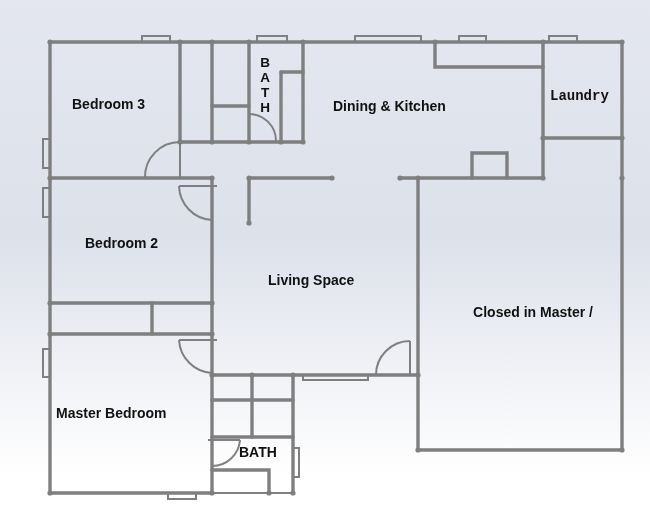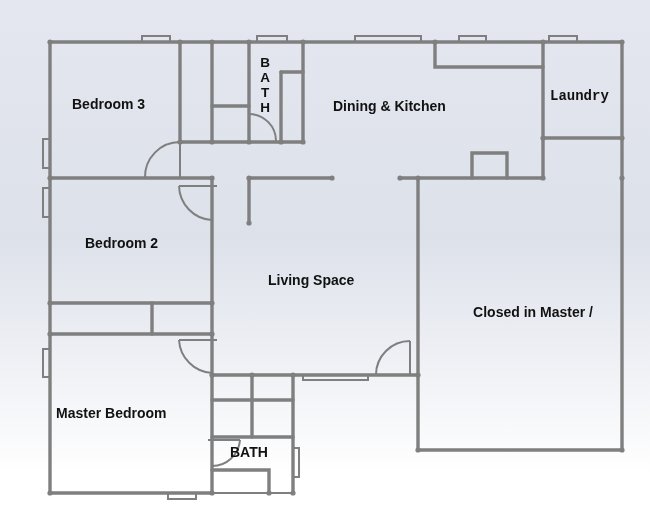--- a/index.html
+++ b/index.html
@@ -148,13 +148,13 @@
   <span>H</span>
 </div>
 <div class="label" style="left:333px;top:96px;">Dining &amp; Kitchen</div>
 <div class="label" style="left:550px;top:86px;font-family:Liberation Mono, monospace;">Laundry</div>
 <div class="label u" style="left:85px;top:233px;text-align:right;">Bedroom 2</div>
 <div class="label" style="left:268px;top:270px;">Living Space</div>
 <div class="label" style="left:440px;top:302px;width:186px;line-height:21px;">
   <div>Closed in Master /</div>
 </div>
 <div class="label u" style="left:56px;top:403px;">Master Bedroom</div>
-<div class="label u" style="left:230px;top:442px;text-align:center;">BATH</div>
+<div class="label u" style="left:239px;top:442px;text-align:center;">BATH</div>
 
 </body></html>

